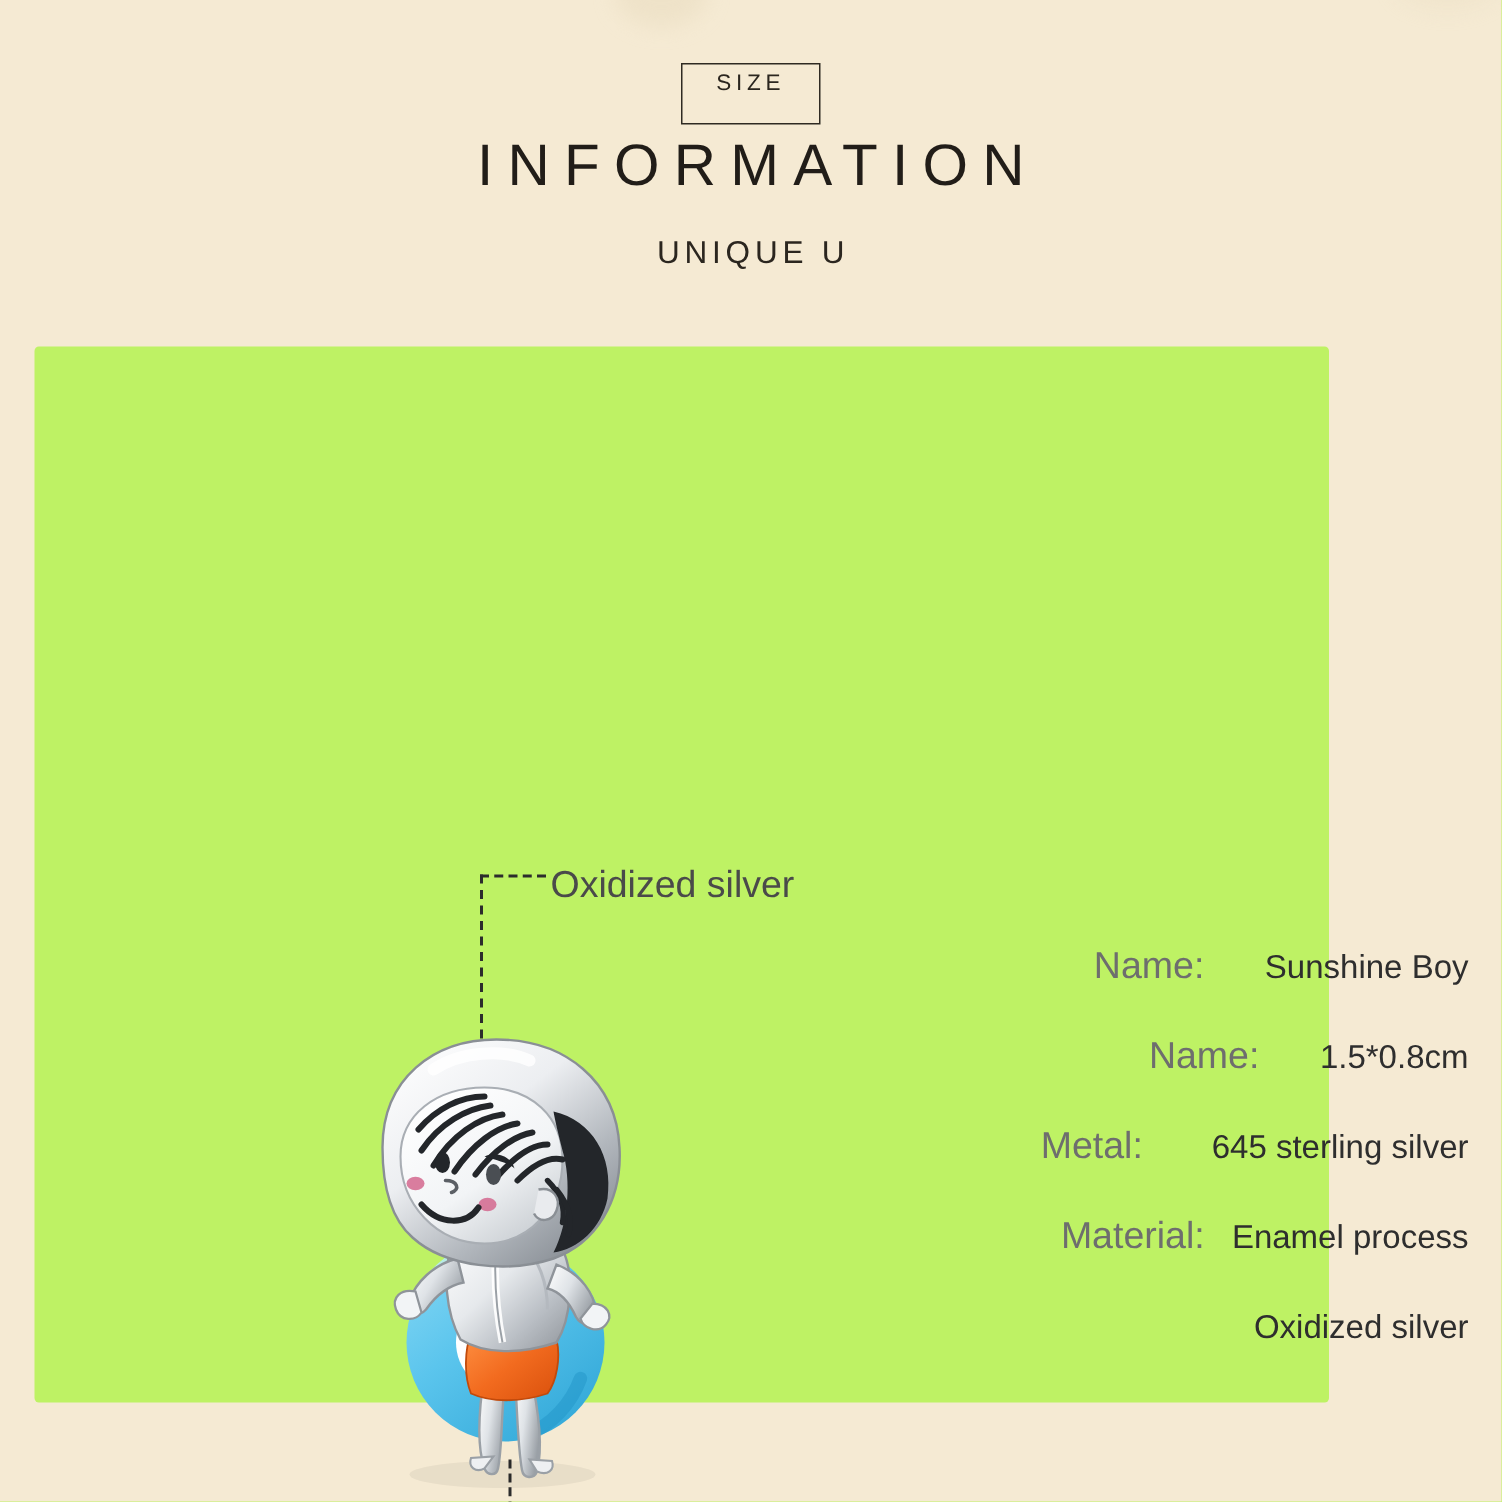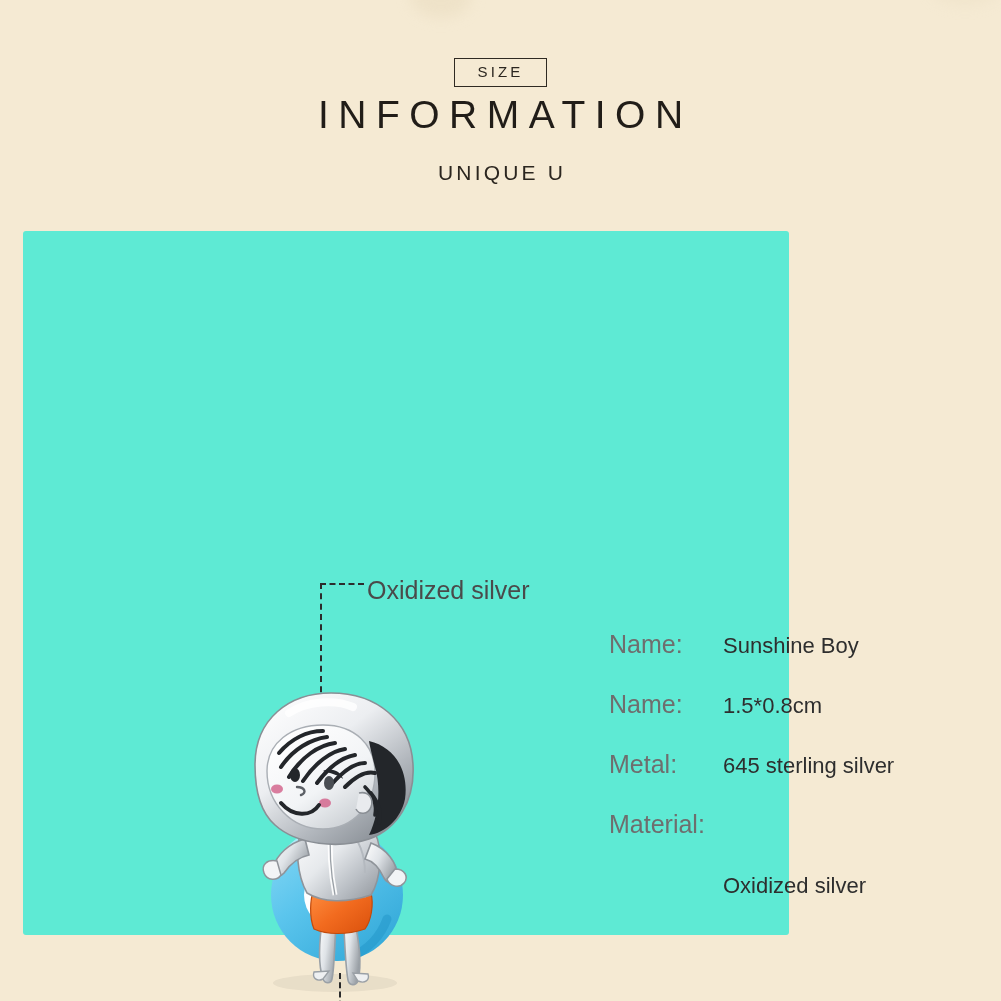--- a/index.html
+++ b/index.html
@@ -30,22 +30,22 @@
   
   .header {
     position: absolute;
     left: 0;
     top: 0;
     width: 1001px;
     text-align: center;
   }
   .size-badge {
     display: inline-block;
-    margin-top: 58px;
-    padding: 4px 22px 5px 22px;
+    margin-top: 42px;
+    padding: 4px 22px 17px 22px;
     border: 1px solid #2f2a22;
     color: #2b261f;
     font-size: 15px;
     letter-spacing: 3.2px;
     line-height: 18px;
   }
   .info-title {
     margin-top: 6px;
     color: #211d18;
     font-size: 39px;
@@ -61,23 +61,23 @@
     letter-spacing: 3.2px;
     line-height: 24px;
     text-indent: 3.2px;
   }
 
   
   .card {
     position: absolute;
     left: 23px;
     top: 231px;
-    width: 766px;
+    width: 863px;
     height: 704px;
-    background: #5eead4;
+    background: #bef264;
     border-radius: 3px;
   }
 
   
   .annot-label {
     position: absolute;
     color: #4a4a4a;
     font-size: 25px;
     line-height: 30px;
     white-space: nowrap;
@@ -114,20 +114,21 @@
   .specs {
     position: absolute;
     left: 586px;
     top: 398px;
     width: 370px;
   }
   .spec-row {
     display: flex;
     align-items: baseline;
     height: 60px;
+    justify-content: flex-end;
   }
   .spec-label {
     width: 114px;
     flex: 0 0 114px;
     color: #6e6e6e;
     font-size: 25px;
     line-height: 30px;
     white-space: nowrap;
   }
   .spec-value {
@@ -286,20 +287,21 @@
     <div class="spec-row">
       <div class="spec-label">Name:</div>
       <div class="spec-value">1.5*0.8cm</div>
     </div>
     <div class="spec-row">
       <div class="spec-label">Metal:</div>
       <div class="spec-value">645 sterling silver</div>
     </div>
     <div class="spec-row">
       <div class="spec-label">Material:</div>
+      <div class="spec-value">Enamel process</div>
     </div>
     <div class="spec-row cont">
       <div class="spec-label">Material:</div>
       <div class="spec-value">Oxidized silver</div>
     </div>
   </div>
 
 </div>
 
 </body></html>

